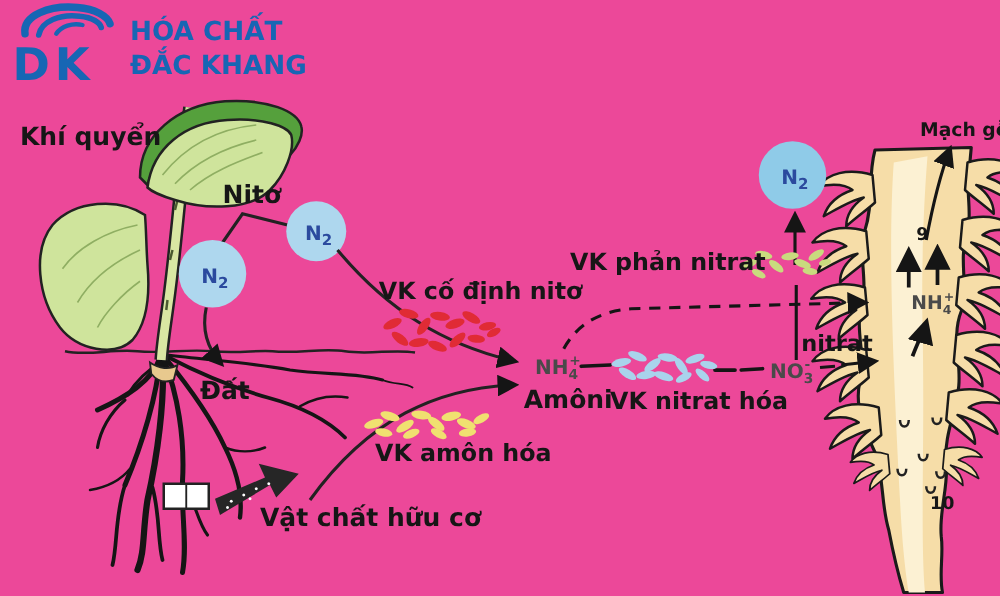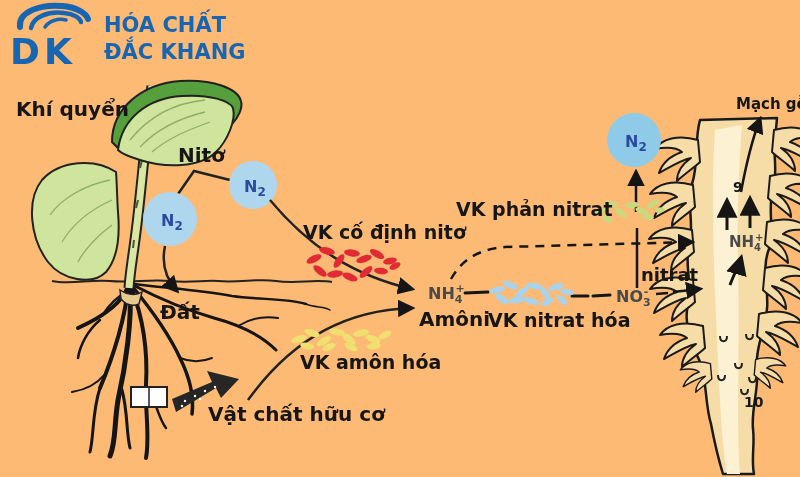--- a/index.html
+++ b/index.html
@@ -1,16 +1,16 @@
 <!DOCTYPE html>
 <html><head>
 <meta charset="utf-8">
 <style>
   html,body{margin:0;padding:0;background:#ffffff;}
-  .stage{position:relative;width:800px;height:477px;background:#fdba74;overflow:hidden;}
+  .stage{position:relative;width:800px;height:477px;background:#ec4899;overflow:hidden;}
   svg text{font-family:"DejaVu Sans","Liberation Sans",sans-serif;font-weight:bold;fill:#1a1a1a;}
   .ion{fill:#4a4a4a;}
   .n2t{fill:#2b4a9e;}
   .lbl{fill:#161616;}
   .logo-blue{fill:#1766b4;}
 </style>
 </head>
 <body>
 
 <div class="stage">

